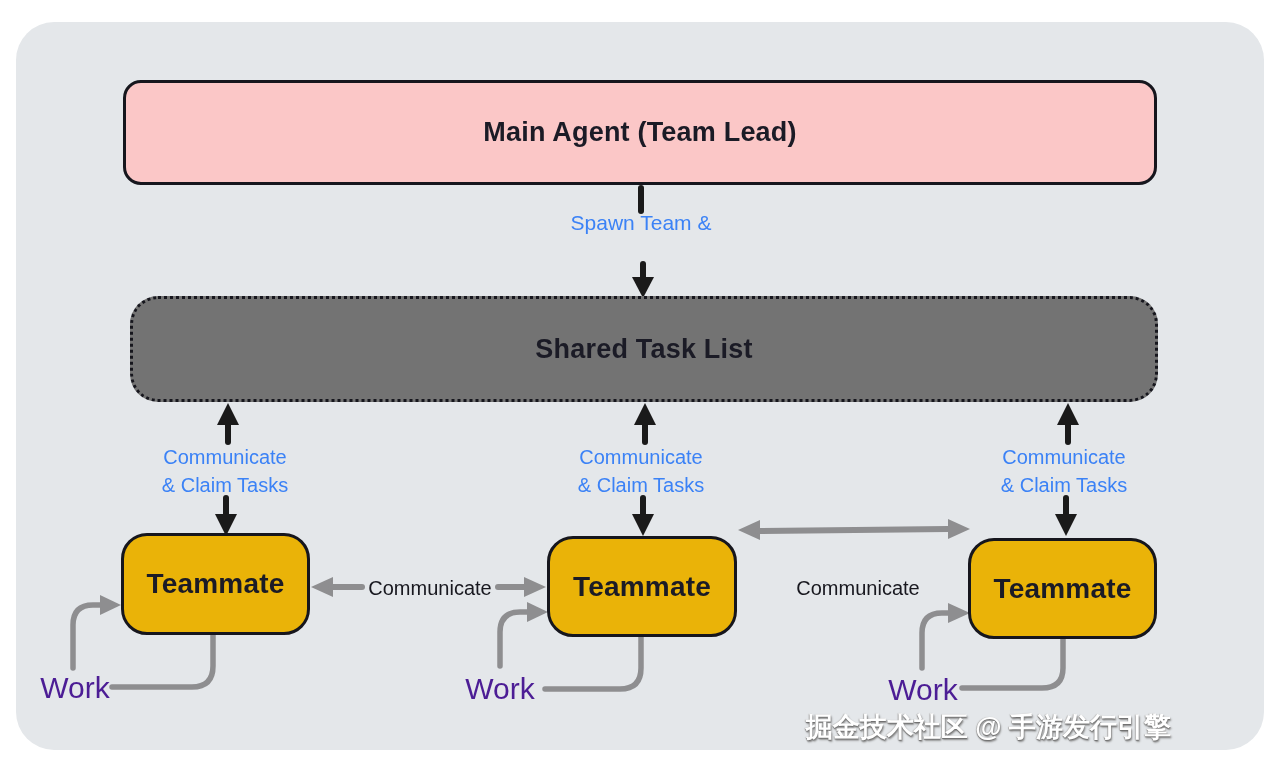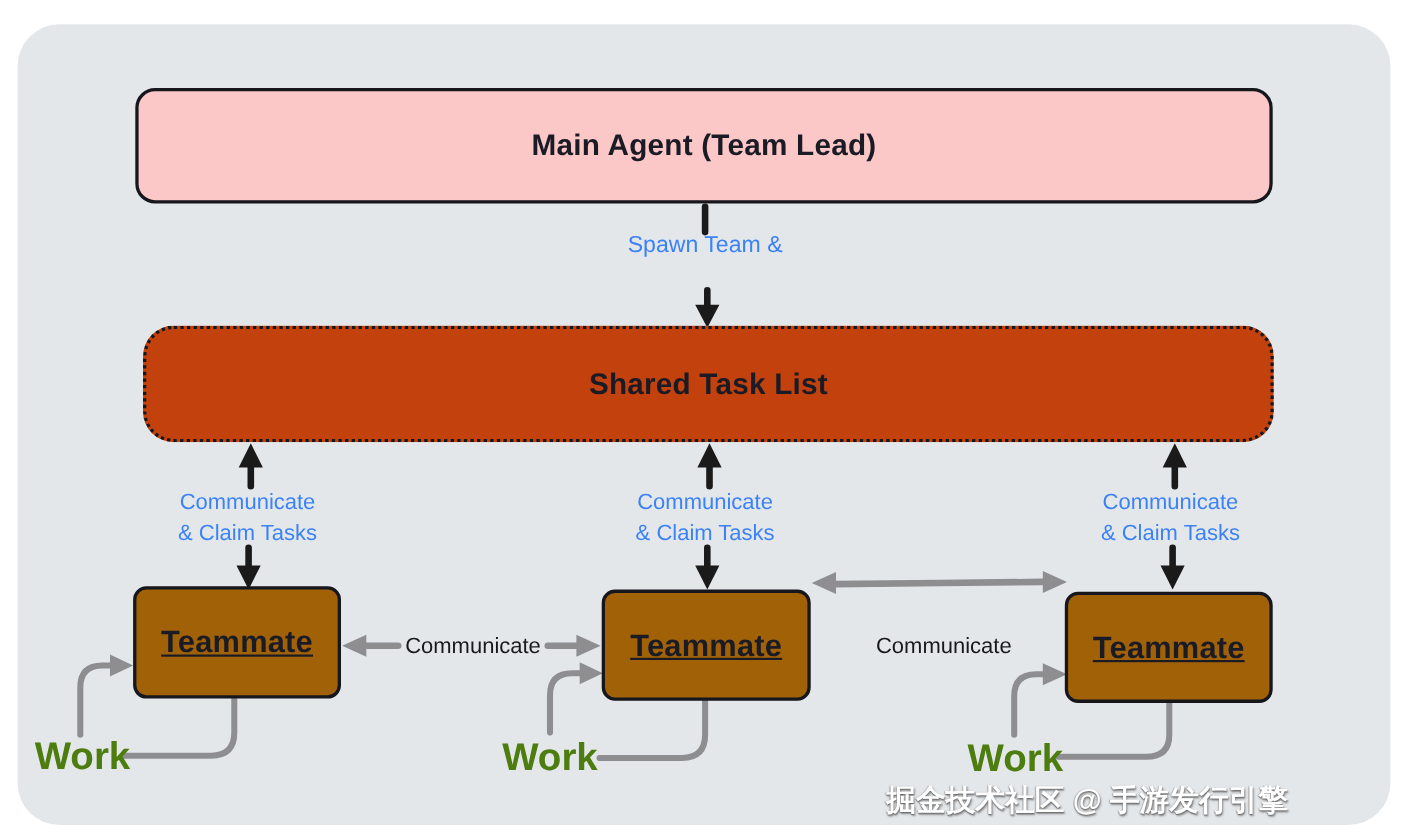--- a/index.html
+++ b/index.html
@@ -2,38 +2,38 @@
 <html><head>
 <meta charset="utf-8">
 <style>
   html,body{margin:0;padding:0;background:#ffffff;width:1280px;height:763px;overflow:hidden;}
   body{font-family:"Liberation Sans","DejaVu Sans",sans-serif;color:#1b1b26;}
   .stage{position:relative;width:1188px;height:763px;}
   .panel{position:absolute;left:16px;top:22px;width:1248px;height:728px;background:#e4e7ea;border-radius:38px;}
   .node{position:absolute;display:flex;align-items:center;justify-content:center;box-sizing:border-box;
         border:3px solid #16161d;font-weight:600;letter-spacing:.2px;}
   .node-main{left:123px;top:80px;width:1034px;height:105px;background:#fbc7c7;border-radius:18px;font-size:27px;}
-  .node-shared{left:130px;top:296px;width:1028px;height:106px;background:#c2410c;border-radius:28px;
+  .node-shared{left:130px;top:296px;width:1028px;height:106px;background:#737373;border-radius:28px;
                border-style:dotted;font-size:27px;}
-  .node-teammate{background:#a16207;border-radius:12px;font-size:28px;text-decoration:underline;}
+  .node-teammate{background:#eab308;border-radius:26px;font-size:28px;}
   .node-t1{left:121px;top:533px;width:189px;height:102px;}
   .node-t2{left:547px;top:536px;width:190px;height:101px;}
   .node-t3{left:968px;top:538px;width:189px;height:101px;}
   .edge-label{position:absolute;transform:translateX(-50%);text-align:center;white-space:nowrap;
               font-size:20px;font-weight:500;line-height:28px;color:#3b82f6;}
   .spawn-label{left:641px;top:208px;font-size:21px;line-height:29px;}
   .claim-1{left:225px;top:443px;}
   .claim-2{left:641px;top:443px;}
   .claim-3{left:1064px;top:443px;}
   .comm-label{position:absolute;transform:translate(-50%,-50%);font-size:20px;font-weight:500;
               white-space:nowrap;color:#18181f;}
   .comm-12{left:430px;top:588px;}
   .comm-23{left:858px;top:588px;}
-  .work-label{position:absolute;transform:translate(-50%,-50%);font-size:35px;font-weight:700;
-              white-space:nowrap;color:#4d7c0f;}
+  .work-label{position:absolute;transform:translate(-50%,-50%);font-size:30px;font-weight:400;
+              white-space:nowrap;color:#4c1d95;}
   .work-1{left:75px;top:688px;}
   .work-2{left:500px;top:689px;}
   .work-3{left:923px;top:690px;}
   .arrow-layer{position:absolute;left:0;top:0;width:1280px;height:763px;pointer-events:none;}
   .watermark{position:absolute;right:17px;top:709px;font-size:27px;font-weight:700;color:#ffffff;
              white-space:nowrap;text-shadow:0 1px 1px #6e6e6e,1px 2px 2px #8a8a8a,-1px 0 1px #bdbdbd;}
 </style>
 </head>
 <body>
 

